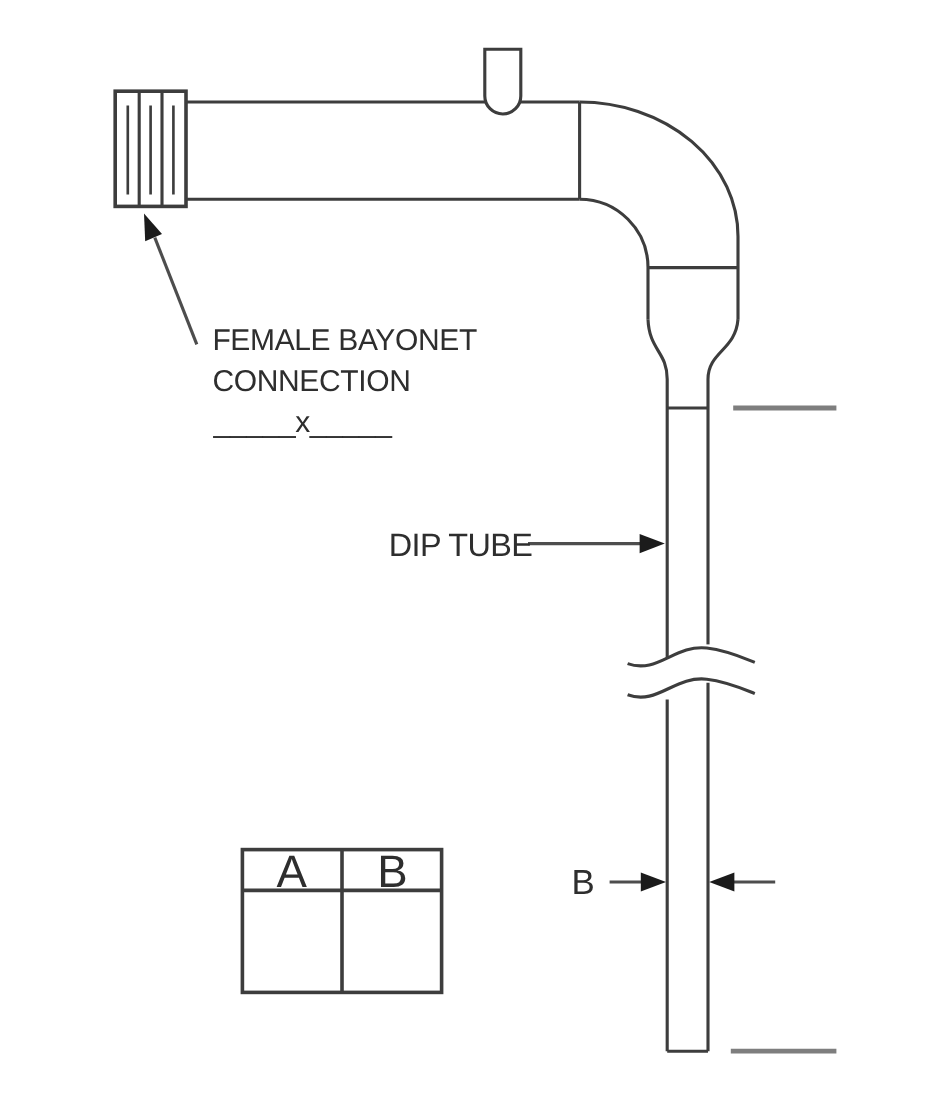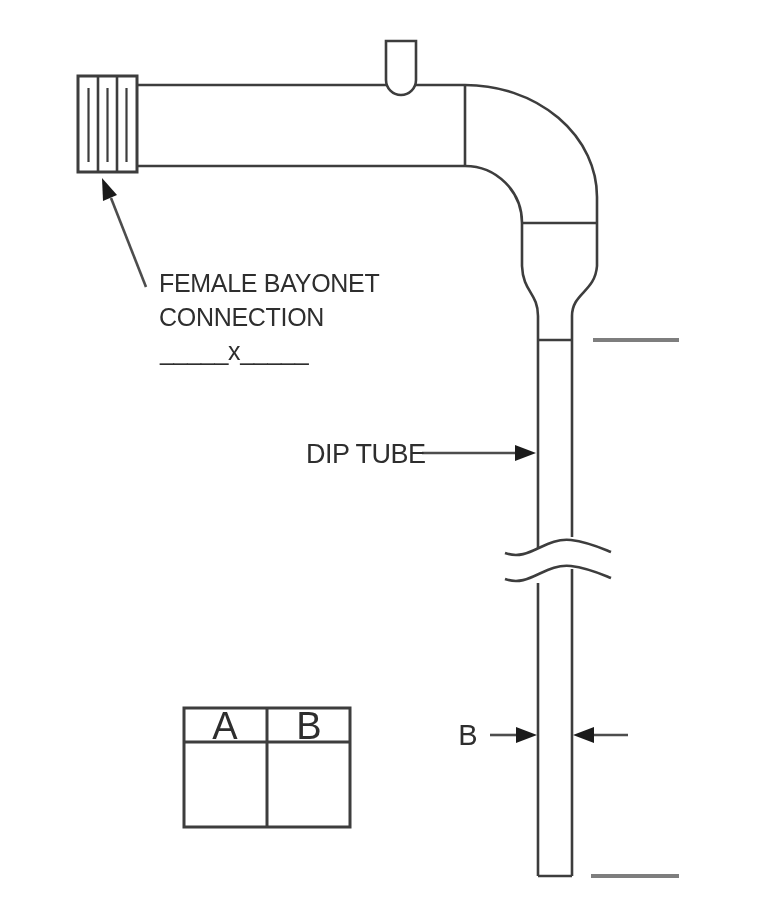--- a/index.html
+++ b/index.html
@@ -6,20 +6,21 @@
     margin: 0;
     padding: 0;
     background: #ffffff;
   }
   #stage {
     position: relative;
     width: 679px;
     height: 917px;
     background: #ffffff;
     overflow: hidden;
+    margin-left: 18px;
   }
   svg {
     display: block;
   }
   svg text {
     font-family: "Liberation Sans", sans-serif;
     fill: #2e2e2e;
   }
   .lbl   { font-size: 27px; letter-spacing: -0.5px; }
   .lbl-sm{ font-size: 25px; letter-spacing: -0.3px; }

